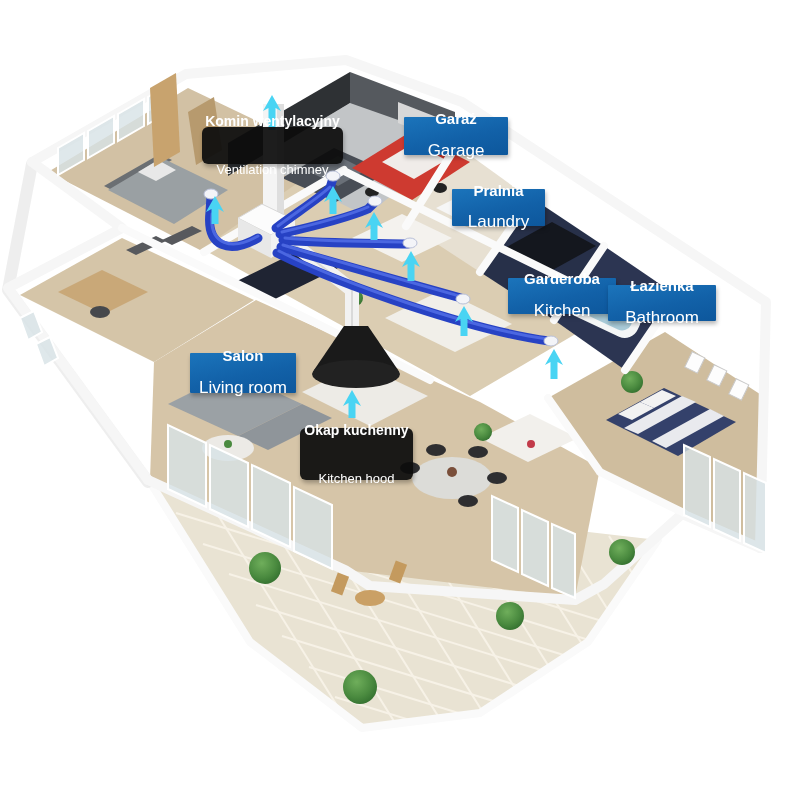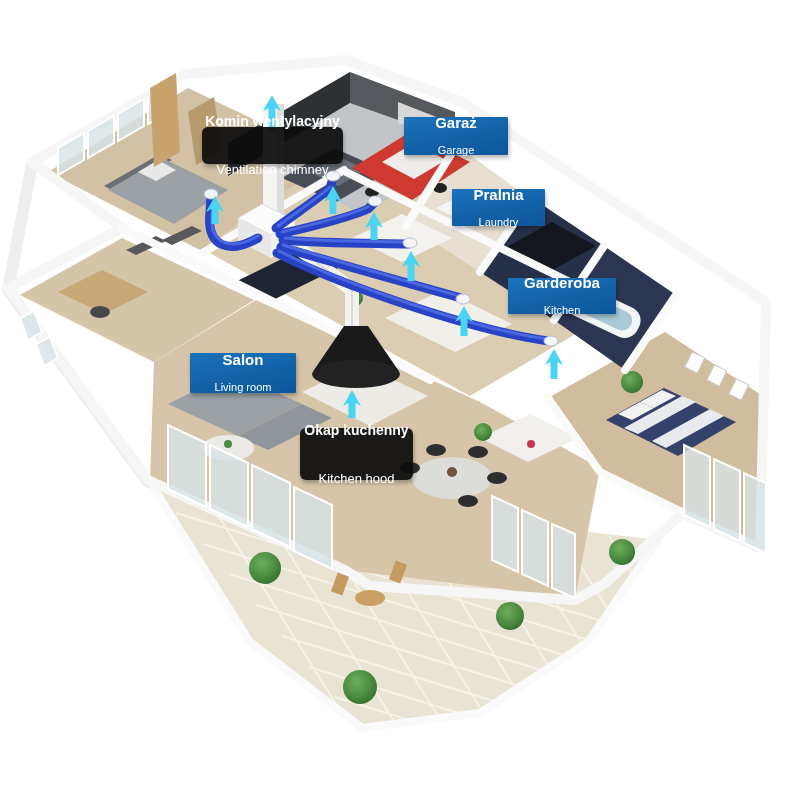--- a/index.html
+++ b/index.html
@@ -11,21 +11,21 @@
     --wood:#d6c5a8; --patio:#e9e3d3; --dark-room:#273049;
   }
   html,body{margin:0;padding:0;background:#fff;}
   #stage{position:relative;width:800px;height:800px;background:#ffffff;overflow:hidden;
          font-family:"Liberation Sans",sans-serif;}
   #scene{position:absolute;left:0;top:0;}
   .lbl{position:absolute;display:flex;flex-direction:column;align-items:center;justify-content:center;
        color:#fff;text-align:center;line-height:1.22;padding:2px 4px;box-sizing:border-box;
        box-shadow:1px 3px 4px rgba(0,0,0,.28);border-radius:1px;}
   .lbl .l1{font-weight:bold;font-size:15px;white-space:nowrap;}
-  .lbl .l2{font-size:11px;white-space:nowrap;}
+  .lbl .l2{font-size:17px;white-space:nowrap;}
   .lbl.blue{background:linear-gradient(168deg,var(--label-blue-a) 0%,#1261a8 55%,var(--label-blue-b) 100%);gap:12px;}
   .lbl.black{background:rgba(12,12,12,.93);border-radius:6px;}
   .lbl.sm .l1{font-size:14px;}
   .lbl.sm .l2{font-size:13px;margin-top:32px;}
   
   .wall{fill:none;stroke:#f6f6f6;stroke-width:10;stroke-linejoin:round;stroke-linecap:round;}
   .wall-thin{fill:none;stroke:#fafafa;stroke-width:8;stroke-linejoin:round;stroke-linecap:round;}
   .wall-shadow{fill:none;stroke:#d9d9d9;stroke-width:12;stroke-linejoin:round;stroke-linecap:round;opacity:.45;}
   .duct{fill:none;stroke:var(--duct-blue);stroke-width:9;stroke-linecap:round;}
   .duct-hi{fill:none;stroke:var(--duct-hi);stroke-width:3;stroke-linecap:round;opacity:.8;}
@@ -262,20 +262,24 @@
     <span class="l2">Garage</span>
   </div>
   <div class="lbl blue" style="left:452px;top:189px;width:93px;height:37px;">
     <span class="l1">Pralnia</span>
     <span class="l2">Laundry</span>
   </div>
   <div class="lbl blue" style="left:508px;top:237px;width:108px;height:36px;margin-top:41px;">
     <span class="l1">Garderoba</span>
     <span class="l2">Kitchen</span>
   </div>
+  <div class="lbl blue" style="left:608px;top:285px;width:108px;height:36px;">
+    <span class="l1">Łazienka</span>
+    <span class="l2">Bathroom</span>
+  </div>
   <div class="lbl blue" style="left:190px;top:353px;width:106px;height:40px;">
     <span class="l1">Salon</span>
     <span class="l2">Living room</span>
   </div>
   <div class="lbl black sm" style="left:300px;top:428px;width:113px;height:52px;">
     <span class="l1">Okap kuchenny</span>
     <span class="l2">Kitchen hood</span>
   </div>
 </div>
 

